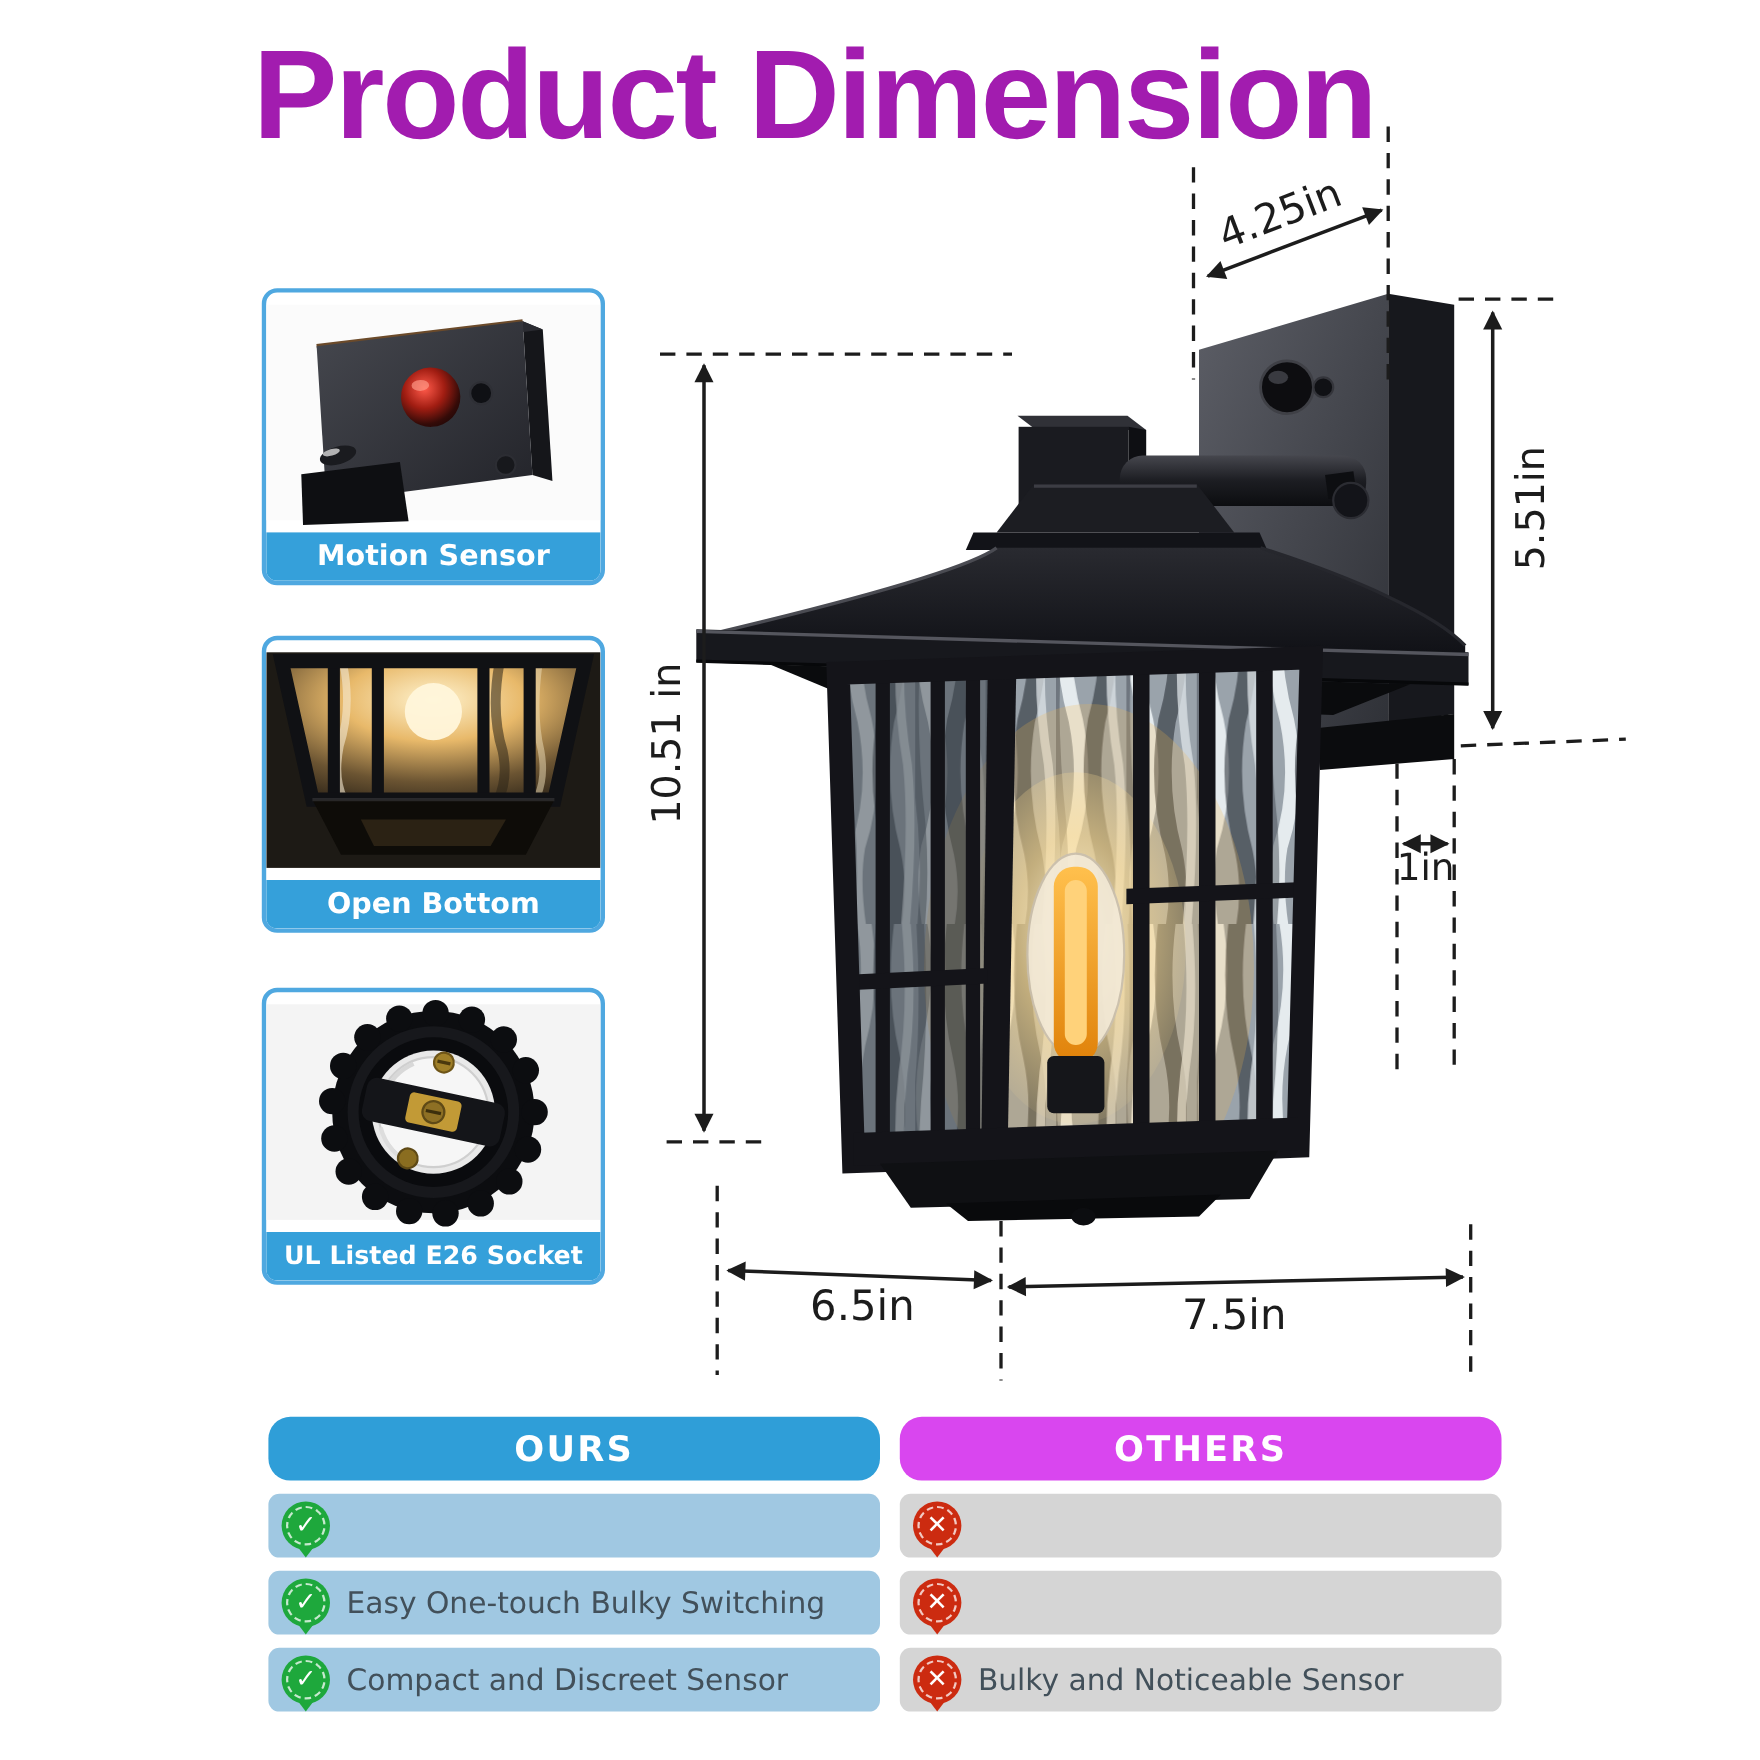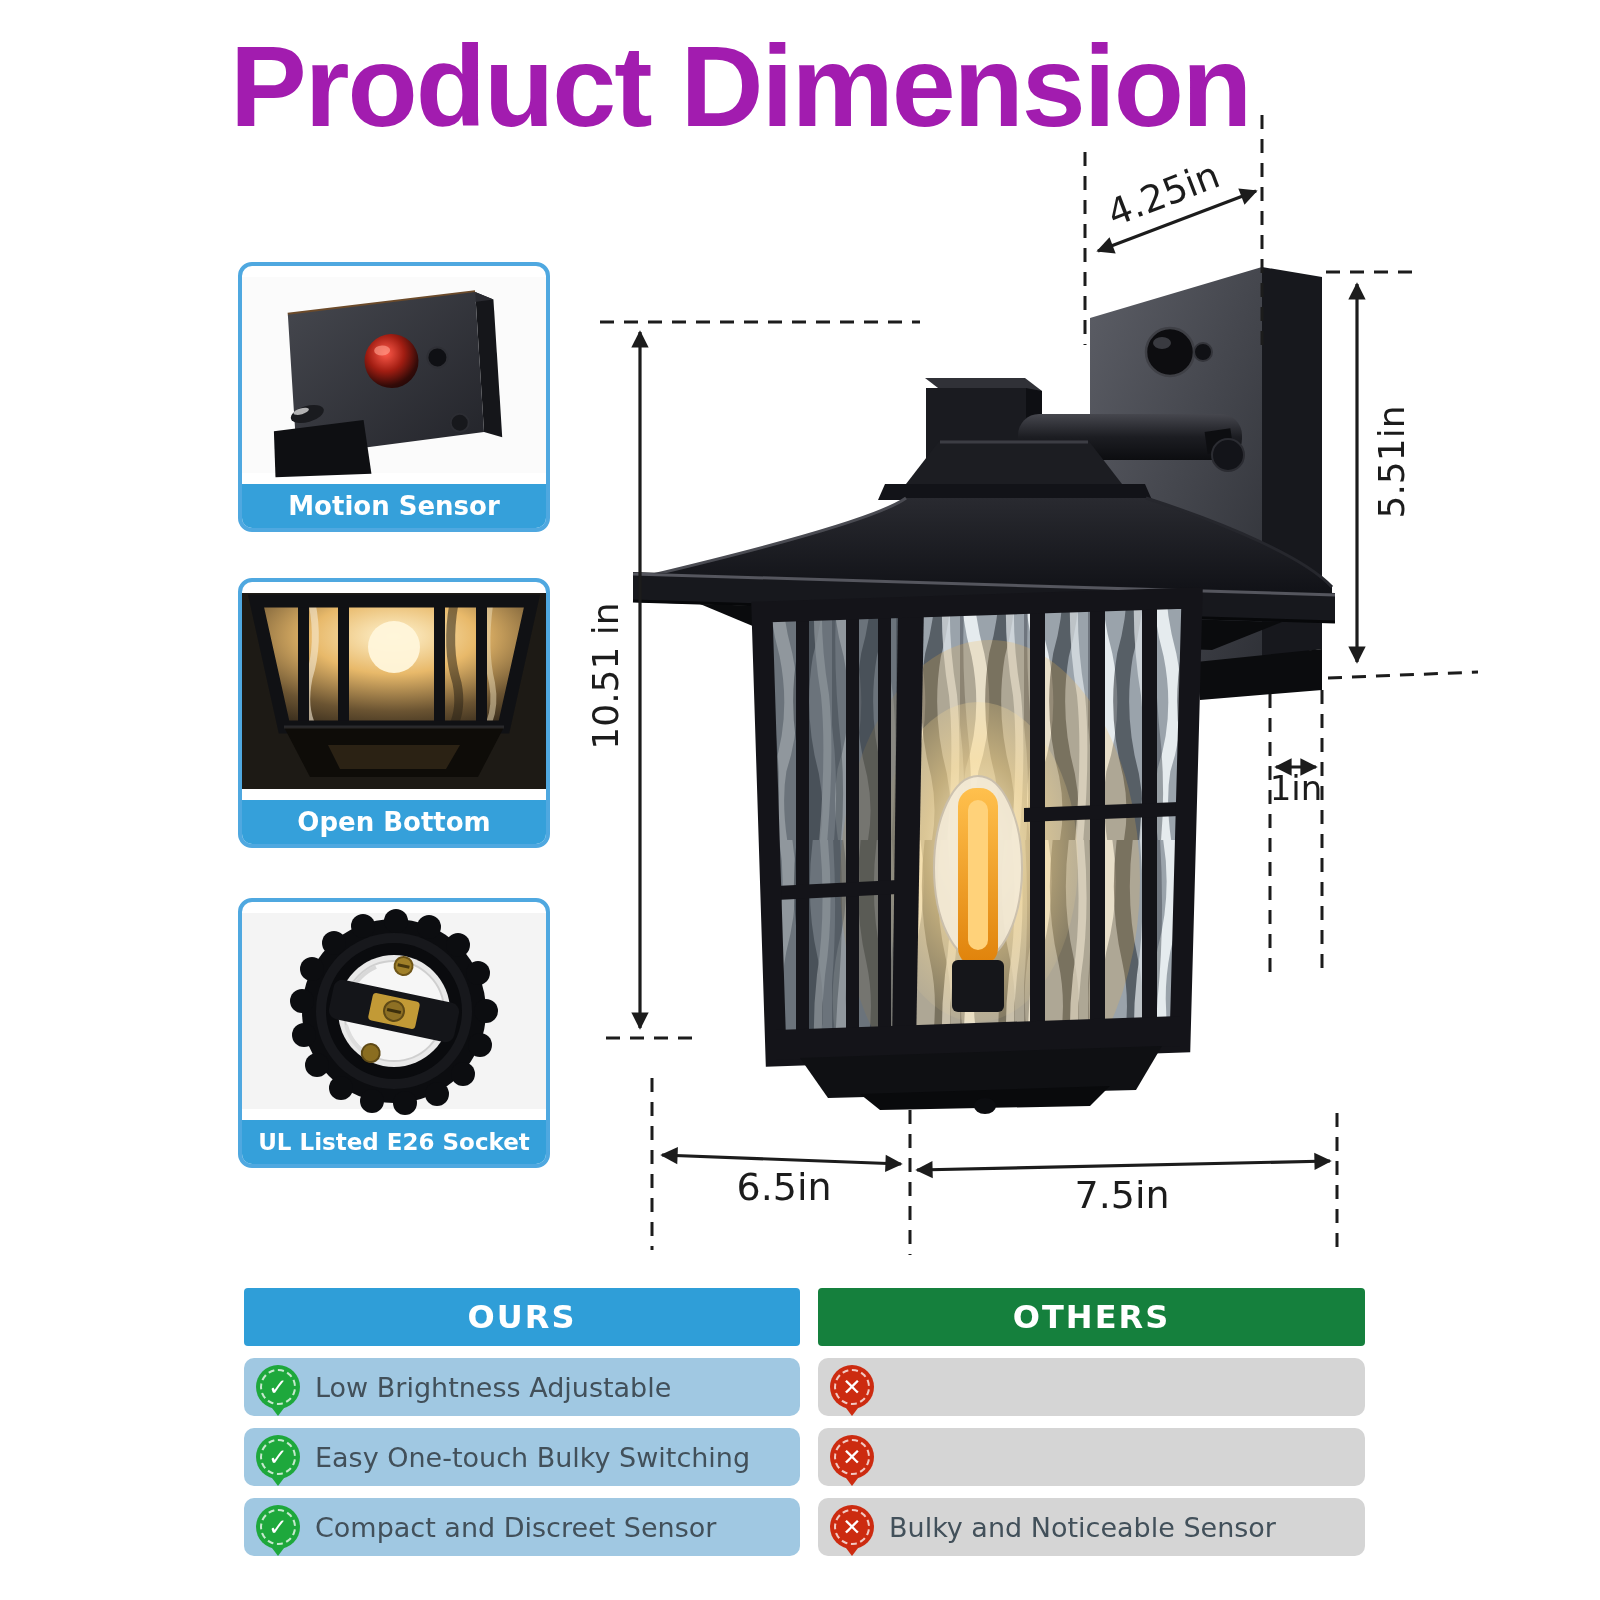--- a/index.html
+++ b/index.html
@@ -21,24 +21,24 @@
                 justify-content:center;font-family:"DejaVu Sans","Liberation Sans",sans-serif;}
   .callout.c3 .callout-band{font-size:23px;}
 
   
   .main-figure{position:absolute;left:0;top:0;width:1600px;height:1600px;}
 
   
   .compare{position:absolute;left:244px;top:1288px;width:1121px;display:flex;
            font-family:"DejaVu Sans","Liberation Sans",sans-serif;}
   .col{width:556px;} .col.others{width:547px;margin-left:18px;}
-  .col-header{height:58px;border-radius:4px;display:flex;align-items:center;justify-content:center;
+  .col-header{height:58px;border-radius:20px;display:flex;align-items:center;justify-content:center;
               color:#fff;font-weight:700;font-size:32px;letter-spacing:2px;}
   .ours .col-header{background:#2f9ed8;}
-  .others .col-header{background:#15803d;}
+  .others .col-header{background:#d946ef;}
   .row{height:58px;margin-top:12px;border-radius:10px;display:flex;align-items:center;
        gap:15px;padding:0 10px 0 12px;box-sizing:border-box;font-size:27px;color:#42505a;}
   .ours .row{background:#a0c8e2;}
   .others .row{background:#d5d5d5;}
 
   .badge{position:relative;width:44px;height:44px;flex:0 0 44px;}
   .badge .tail{position:absolute;left:13px;bottom:-7px;width:0;height:0;
                border-left:9px solid transparent;border-right:9px solid transparent;
                border-top:12px solid #1ea83c;}
   .badge.red .tail{border-top-color:#cc2b10;}
@@ -310,21 +310,20 @@
   </svg>
 
   <div class="compare">
     <div class="col ours">
       <div class="col-header">OURS</div>
       <div class="row">
         <span class="badge green">
           <span class="tail"></span>
             <span class="circ">✓</span>
         </span>
-        <span>Low Brightness Adjustable</span>
       </div>
       <div class="row">
         <span class="badge green">
           <span class="tail"></span>
             <span class="circ">✓</span>
         </span>
         <span>Easy One-touch Bulky Switching</span>
       </div>
       <div class="row">
         <span class="badge green">

